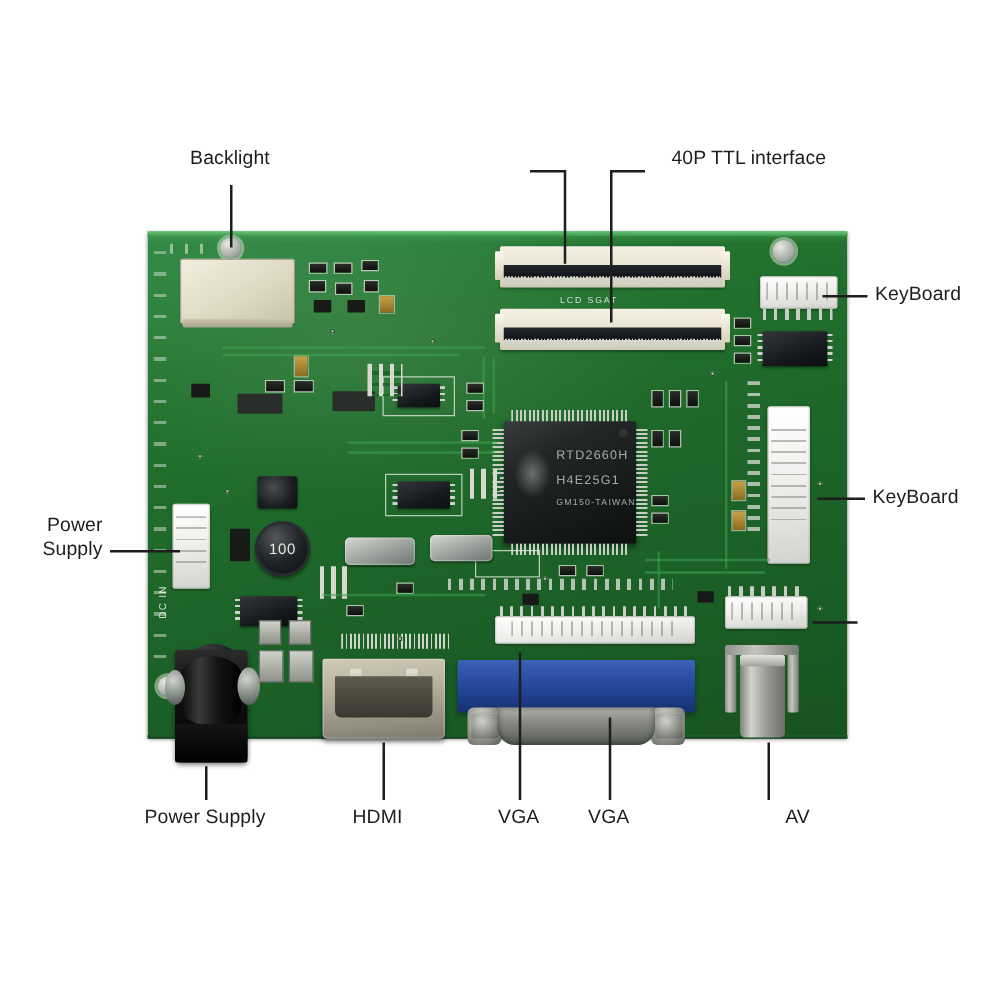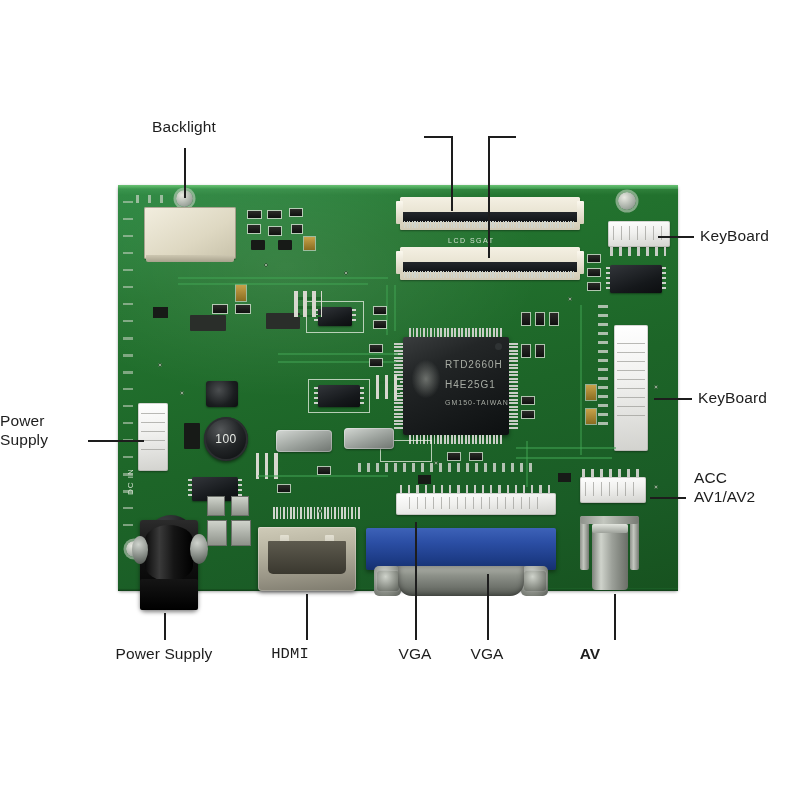--- a/index.html
+++ b/index.html
@@ -19,21 +19,21 @@
   
   .callout {
     position: absolute;
     color: #1d1d1d;
     font-size: 15.5px;
     font-family: "Liberation Sans", sans-serif;
     line-height: 1.22;
     white-space: pre-line;
     letter-spacing: 0.1px;
   }
-  .callout.r { text-align: left; }
+  .callout.r { text-align: right; }
   .callout.c { text-align: center; }
 
   
   .lead {
     position: absolute;
     background: #1d1d1d;
   }
   .lead.v { width: 1.6px; }
   .lead.h { height: 1.6px; }
 
@@ -531,34 +531,33 @@
 
   <div class="lead v" style="left:415px;top:522px;height:118px;"></div>
 
   <div class="lead v" style="left:487px;top:574px;height:66px;"></div>
 
   <div class="lead v" style="left:614px;top:594px;height:46px;"></div>
 
   <div class="callout c" style="left:119px;top:118px;width:130px;">Backlight</div>
 
 
+  <div class="callout c" style="left:517px;top:118px;width:164px;">40P TTL interface</div>
 
   <div class="callout" style="left:700px;top:227px;width:100px;">KeyBoard</div>
 
   <div class="callout" style="left:698px;top:389px;width:104px;">KeyBoard</div>
 
-  <div class="callout" style="left:694px;top:469px;width:106px;">ACC
-AV1/AV2</div>
 
   <div class="callout r" style="left:0px;top:412px;width:82px;">Power
 Supply</div>
 
   <div class="callout c" style="left:92px;top:645px;width:144px;">Power Supply</div>
 
-  <div class="callout c" style="left:246px;top:645px;width:88px;font-family:Liberation Mono, monospace;">HDMI</div>
+  <div class="callout c" style="left:258px;top:645px;width:88px;">HDMI</div>
 
   <div class="callout c" style="left:379px;top:645px;width:72px;">VGA</div>
 
   <div class="callout c" style="left:451px;top:645px;width:72px;">VGA</div>
 
-  <div class="callout c" style="left:558px;top:645px;width:64px;font-weight:bold;">AV</div>
+  <div class="callout c" style="left:606px;top:645px;width:64px;">AV</div>
 
 </div>
 
 </body></html>

